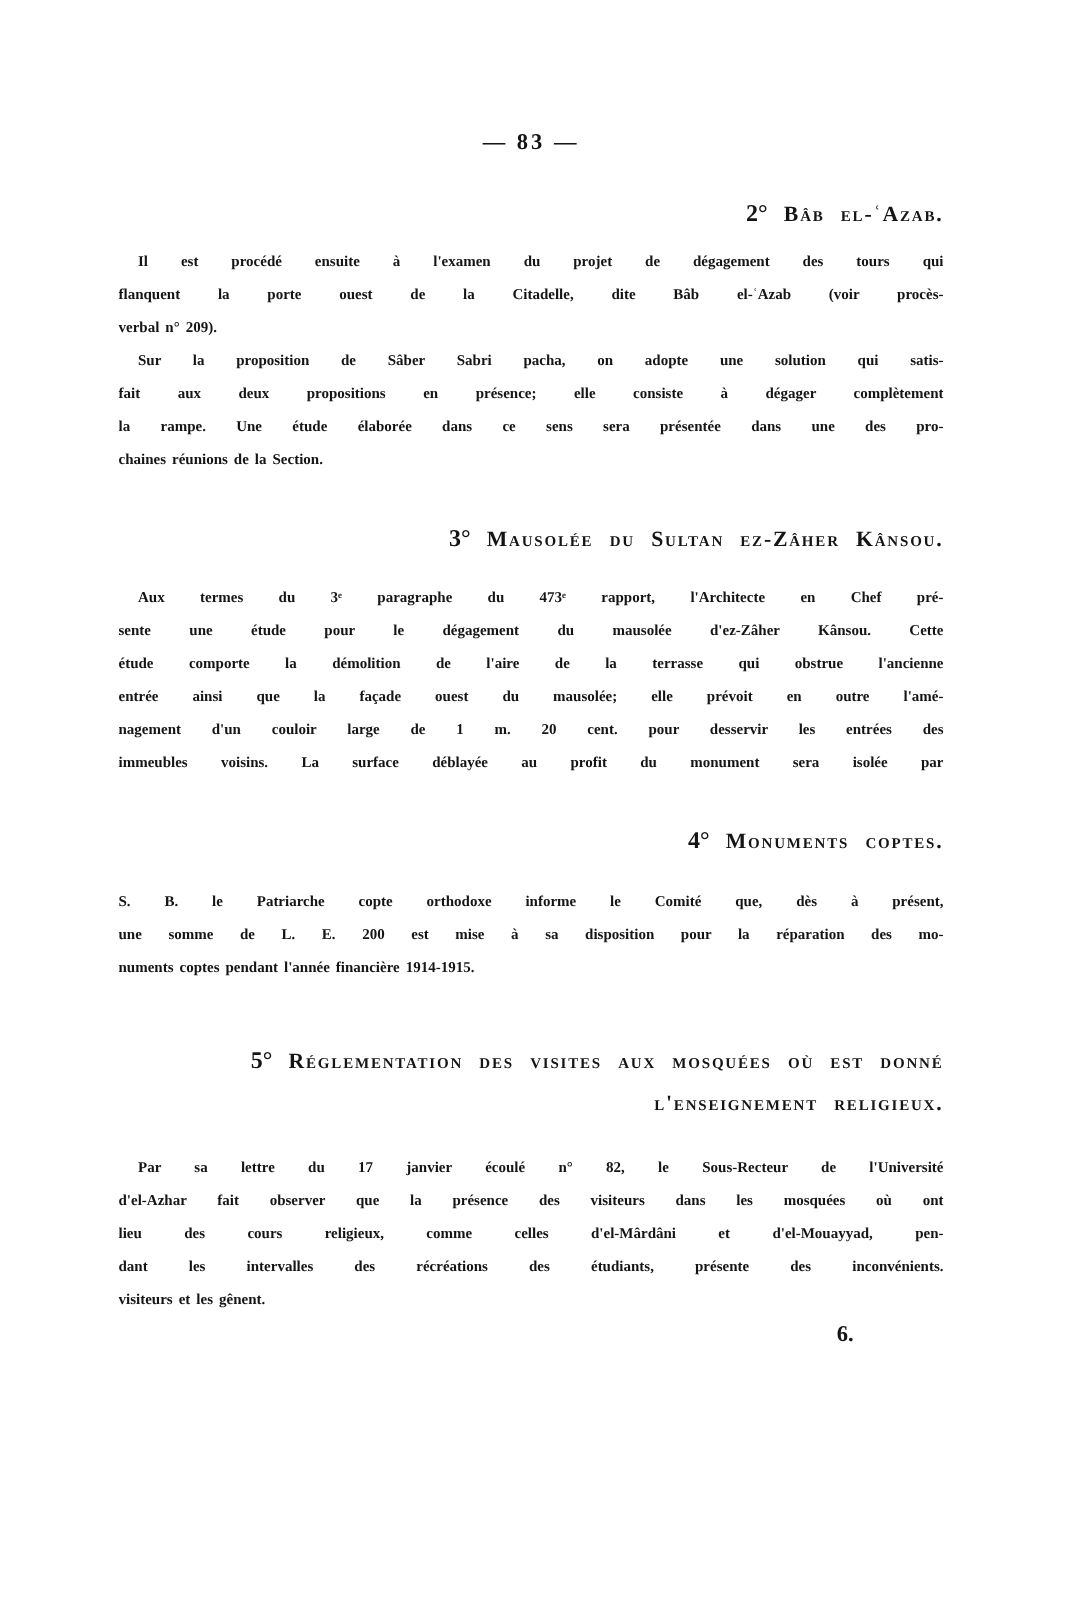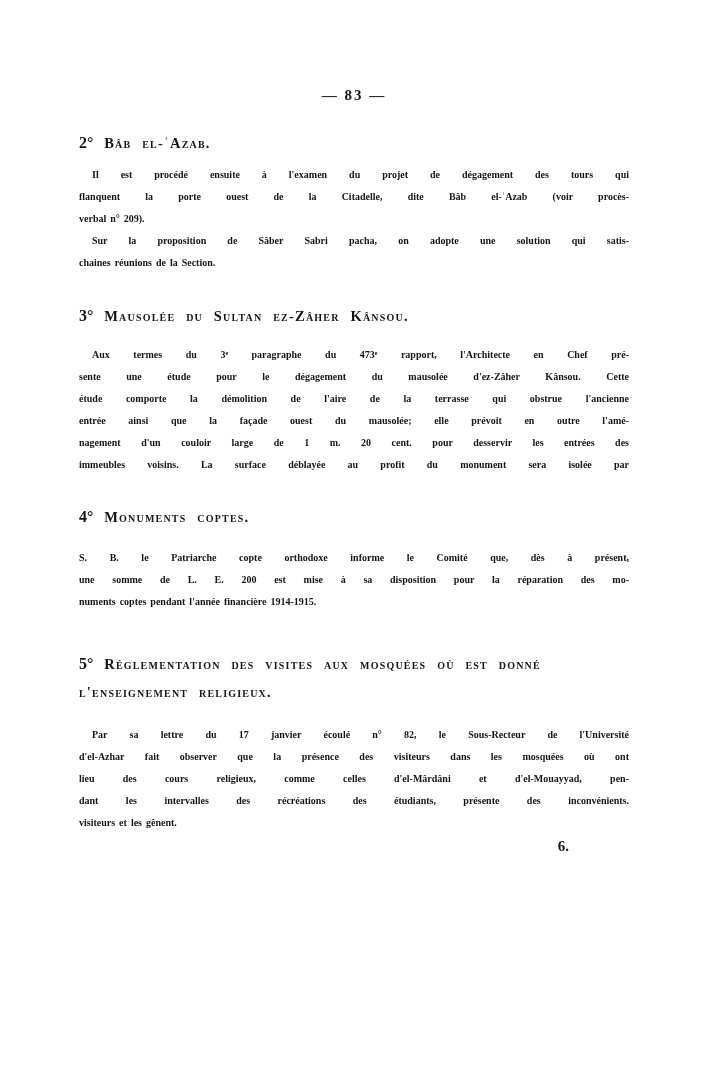--- a/index.html
+++ b/index.html
@@ -21,21 +21,21 @@
     top: 86px;
     width: 550px;
   }
   .pagenum {
     text-align: center;
     font-size: 15px;
     line-height: 18px;
     letter-spacing: 2px;
   }
   .heading {
-    text-align: left;
+    text-align: right;
     font-variant: small-caps;
     font-size: 14.5px;
     line-height: 18px;
     letter-spacing: 1.2px;
     word-spacing: 6px;
   }
   .heading .hnum {
     font-variant: normal;
     font-size: 16px;
     letter-spacing: 0;
@@ -81,20 +81,22 @@
       <span class="hnum">2°</span>
       <span class="htitle">Bâb el-ʿAzab.</span>
     </div>
     <div class="para para-first">
         <div class="line first">Il est procédé ensuite à l'examen du projet de dégagement des tours qui</div>
         <div class="line">flanquent la porte ouest de la Citadelle, dite Bâb el-ʿAzab (voir procès-</div>
         <div class="line last">verbal n° 209).</div>
       </div>
     <div class="para">
         <div class="line first">Sur la proposition de Sâber Sabri pacha, on adopte une solution qui satis-</div>
+        <div class="line">fait aux deux propositions en présence; elle consiste à dégager complètement</div>
+        <div class="line">la rampe. Une étude élaborée dans ce sens sera présentée dans une des pro-</div>
         <div class="line last">chaines réunions de la Section.</div>
       </div>
 
     <div class="heading heading-3">
       <span class="hnum">3°</span>
       <span class="htitle">Mausolée du Sultan ez-Zâher Kânsou.</span>
     </div>
     <div class="para gap-after-h3">
         <div class="line first">Aux termes du 3ᵉ paragraphe du 473ᵉ rapport, l'Architecte en Chef pré-</div>
         <div class="line">sente une étude pour le dégagement du mausolée d'ez-Zâher Kânsou. Cette</div>

